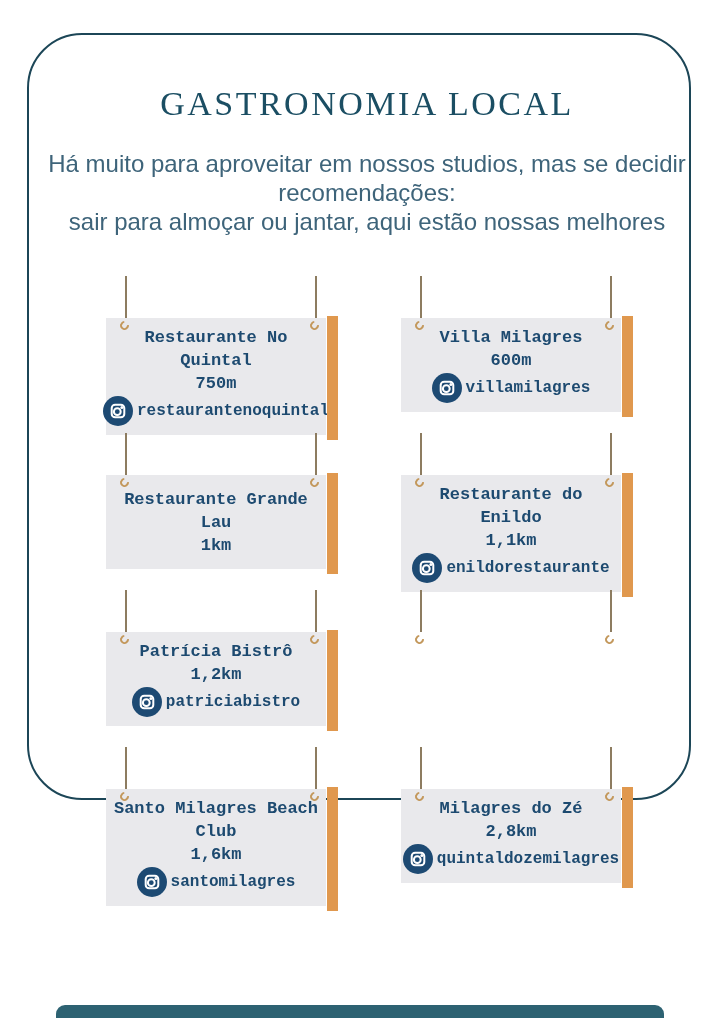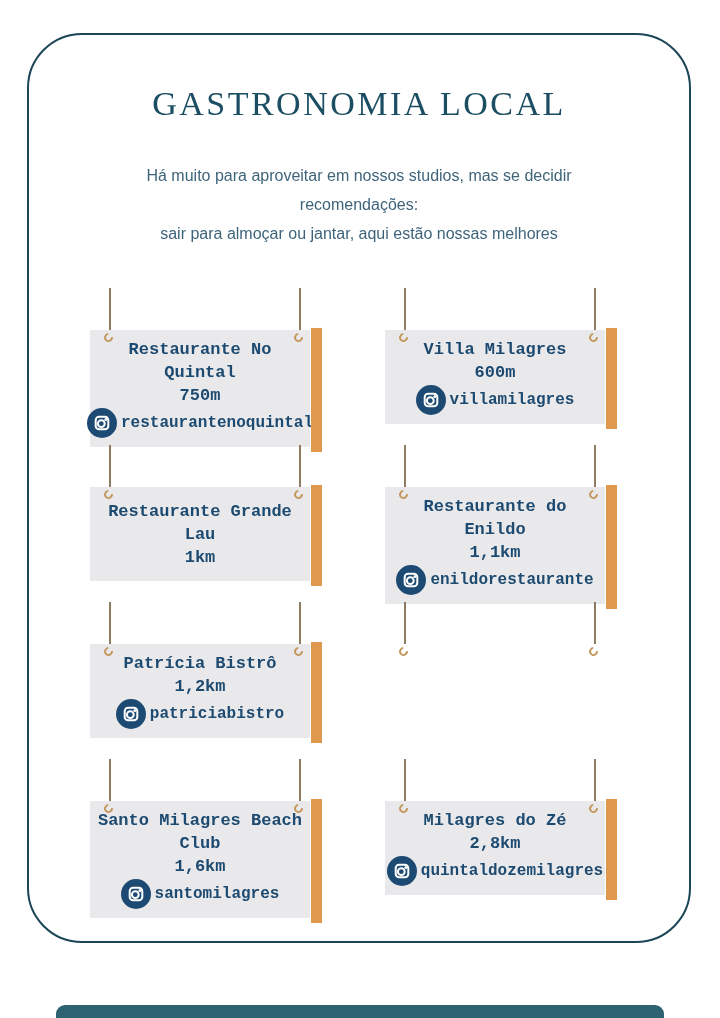--- a/index.html
+++ b/index.html
@@ -4,25 +4,25 @@
 <style>
   :root{
     --border:#1c4657; --title:#1b4e63; --intro:#3e647a; --sign-text:#1d4a70;
     --board-bg:#e9e9ec; --accent-orange:#e0984e; --string:#8d7c60; --hook:#c3985c;
     --bottom-band:#2d6272; --instagram-badge:#1d4a73;
   }
   *{margin:0;padding:0;box-sizing:border-box;}
   html,body{background:#fff;}
   .page{position:relative;width:720px;height:1018px;background:#ffffff;overflow:hidden;
     font-family:"Liberation Sans", sans-serif;}
-  .card{position:absolute;left:27px;top:33px;width:664px;height:910px;
-    border:2px solid var(--border);border-radius:55px;background:#fff;}
+  .card{position:absolute;left:27px;top:33px;width:664px;height:767px;
+    border:2px solid var(--border);border-radius:55px;background:#fff;padding-left:16px;}
   .title{margin-top:50px;text-align:center;font-family:"Liberation Serif", serif;
     font-weight:400;font-size:34px;letter-spacing:2.5px;color:var(--title);}
-  .intro{margin-top:38px;text-align:center;color:var(--intro);font-size:16px;line-height:29px;}
+  .intro{margin-top:26px;text-align:center;color:var(--intro);font-size:24px;line-height:29px;}
   .grid{display:grid;grid-template-columns:233px 233px;column-gap:62px;
     grid-auto-rows:157px;margin-left:61px;margin-top:40px;align-items:start;}
   .cell{position:relative;width:233px;}
   .hanger{position:relative;height:42px;width:220px;}
   .string{position:absolute;top:0;width:2px;height:42px;background:var(--string);}
   .s-left{left:19px;}
   .s-right{left:209px;}
   .hook{position:absolute;bottom:-12px;left:50%;margin-left:-6px;width:9px;height:9px;
     border:2.5px solid var(--hook);border-radius:50%;border-top-color:transparent;
     transform:rotate(40deg);z-index:2;}

